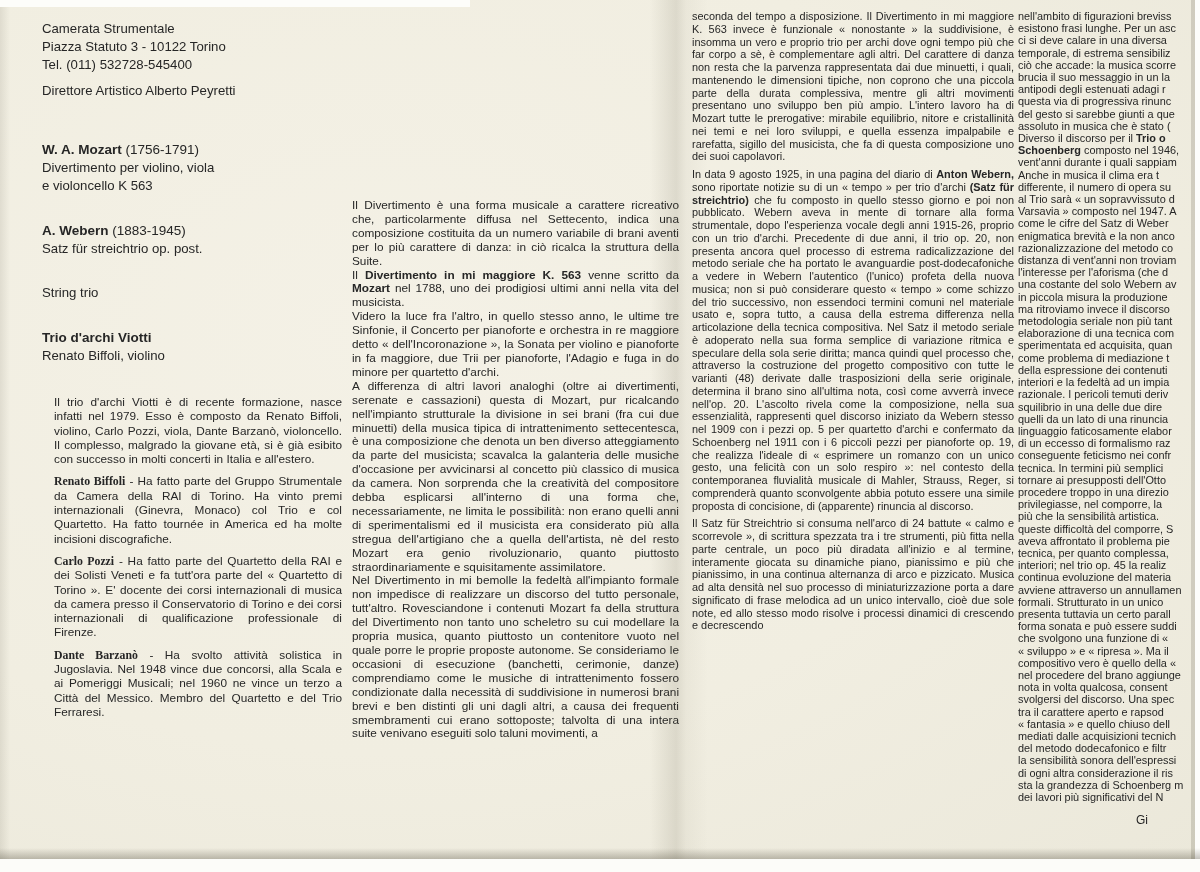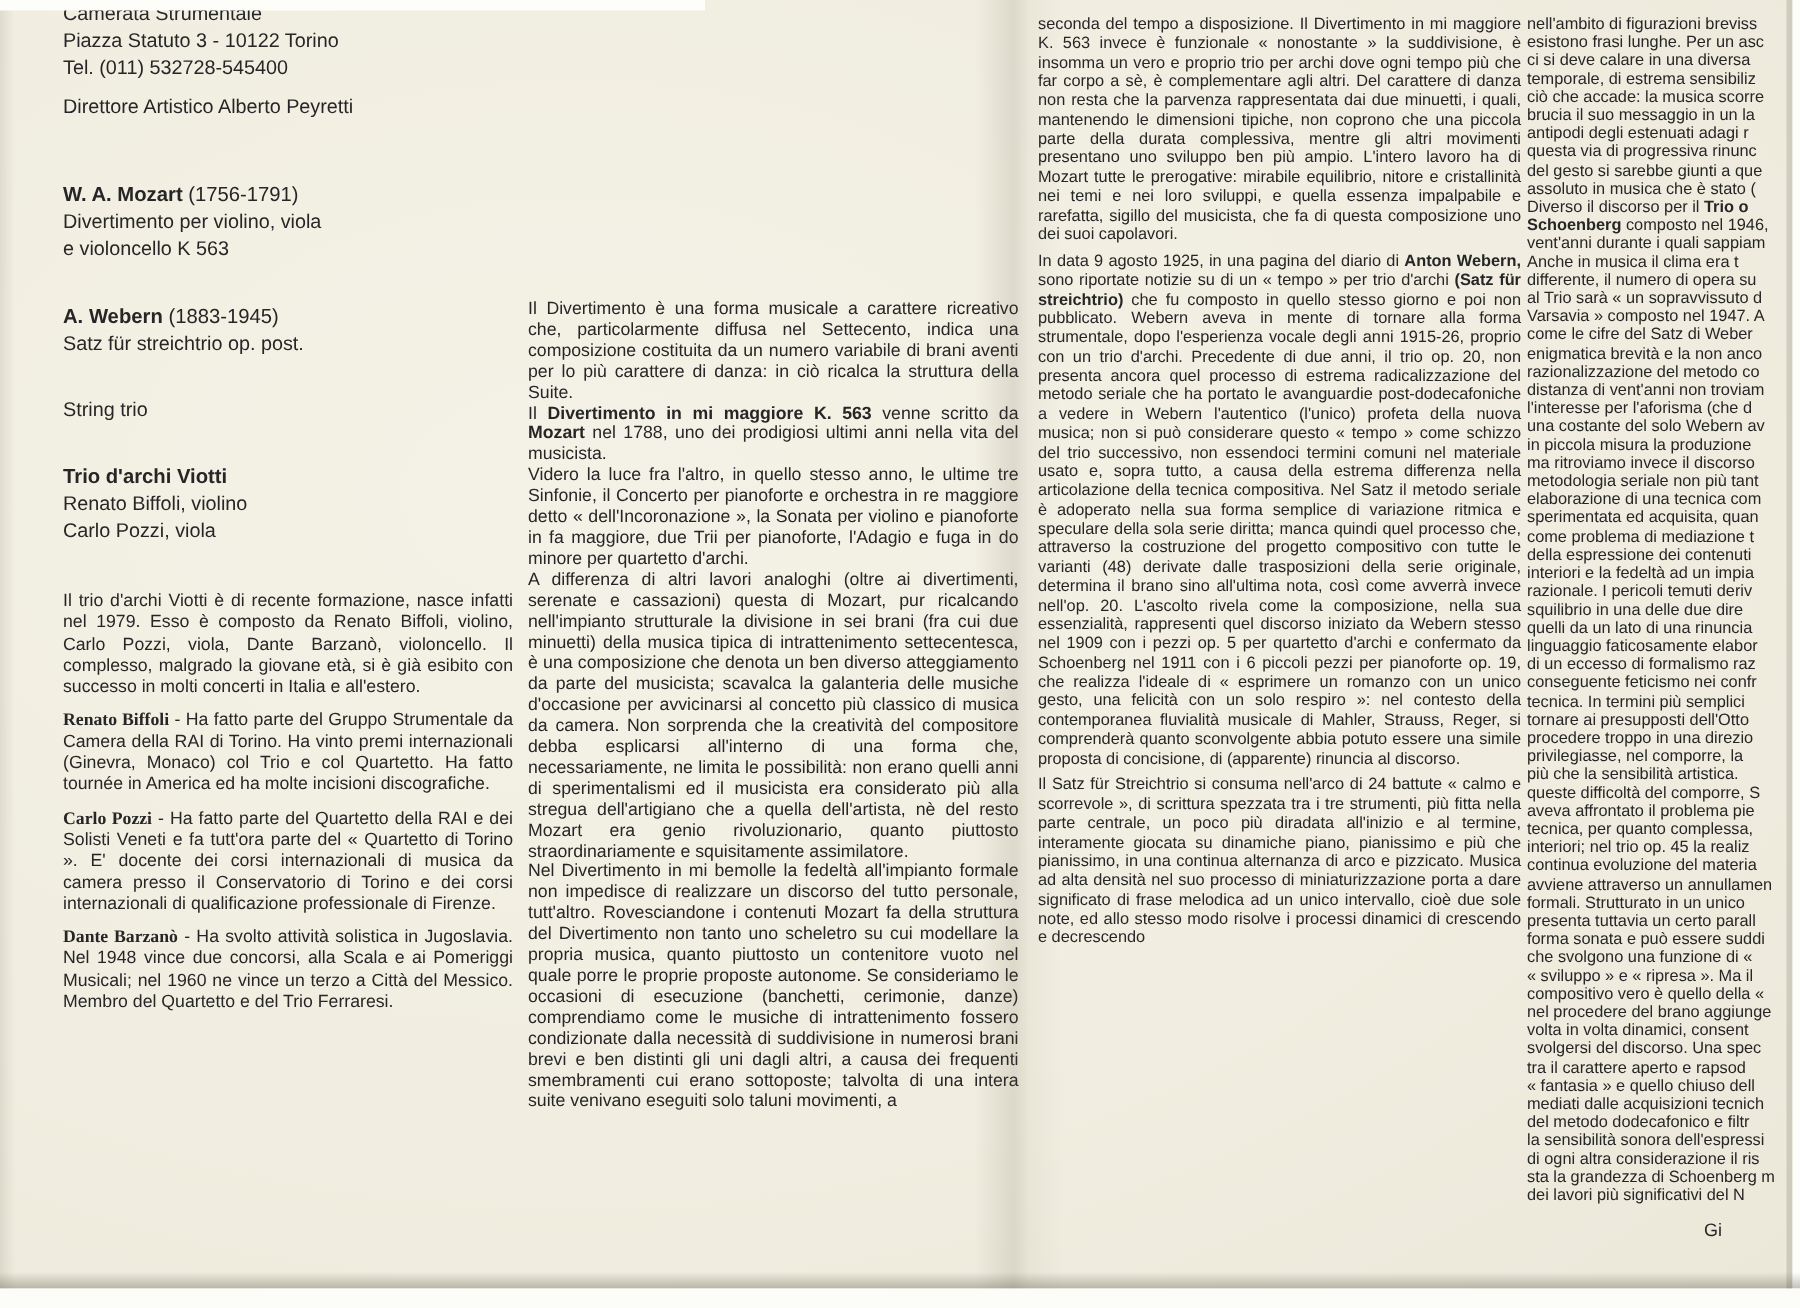--- a/index.html
+++ b/index.html
@@ -3,30 +3,30 @@
 <meta charset="utf-8">
 <style>
   html,body{margin:0;padding:0;background:#ffffff;}
   body{width:1200px;height:872px;overflow:hidden;
        font-family:"Liberation Sans","DejaVu Sans",sans-serif;}
   .paper{position:relative;width:1200px;height:872px;overflow:hidden;
          color:#262626;
          background:radial-gradient(ellipse at 32% 38%, #f4f1e6 0%, #f1eee1 55%, #ebe8da 100%);}
   .col{position:absolute;}
   
-  .col1{left:42px;top:0;width:300px;}
+  .col1{left:42px;top:20px;width:300px;}
   .org .line,.officials .line{font-size:13.2px;line-height:18px;white-space:pre;}
   .officials{margin-top:8px;}
   .program{margin-top:40px;}
   .program .entry{margin-bottom:26px;}
   .program .composer-line{font-size:13.5px;line-height:19px;}
   .program .composer-line b{font-weight:700;}
   .program .work .line{font-size:13.2px;line-height:18px;white-space:pre;}
   .bios{margin-top:30px;}
-  .para{margin:0 0 8px 0;text-align:justify;font-size:11.8px;line-height:14.3px;}
+  .para{margin:0 0 8px 12px;text-align:justify;font-size:11.8px;line-height:14.3px;}
   .bios .para b{font-weight:700;font-family:Liberation Serif, serif;}
   
   .col2{left:352px;top:199px;width:327px;}
   .col2 .para{margin:0;font-size:11.8px;line-height:13.9px;}
   .col3{left:692px;top:10px;width:322px;}
   .col3 .para{margin:0;font-size:10.9px;line-height:12.75px;}
   .col3 .para + .para{margin-top:5px;}
   .col4{left:1018px;top:10px;width:260px;}
   .col4 .line{font-size:10.9px;line-height:12.2px;white-space:pre;}
   .col4 b,.col2 b,.col3 b{font-weight:700;}
@@ -85,21 +85,20 @@
         <div class="work">
             <div class="line">String trio</div>
           </div>
       </div>
       <div class="entry">
         <div class="composer-line">
           <b>Trio d'archi Viotti</b>
         </div>
         <div class="work">
             <div class="line">Renato Biffoli, violino</div>
-            <div class="line">Carlo Pozzi, viola</div>
           </div>
       </div>
     </div>
 
     <div class="bios">
       <p class="para">Il trio d'archi Viotti è di recente formazione, nasce infatti nel 1979. Esso è composto da Renato Biffoli, violino, Carlo Pozzi, viola, Dante Barzanò, violoncello. Il complesso, malgrado la giovane età, si è già esibito con successo in molti concerti in Italia e all'estero.</p>
       <p class="para"><b>Renato Biffoli</b><span> - Ha fatto parte del Gruppo Strumentale da Camera della RAI di Torino. Ha vinto premi internazionali (Ginevra, Monaco) col Trio e col Quartetto. Ha fatto tournée in America ed ha molte incisioni discografiche.</span></p>
       <p class="para"><b>Carlo Pozzi</b><span> - Ha fatto parte del Quartetto della RAI e dei Solisti Veneti e fa tutt'ora parte del « Quartetto di Torino ». E' docente dei corsi internazionali di musica da camera presso il Conservatorio di Torino e dei corsi internazionali di qualificazione professionale di Firenze.</span></p>
       <p class="para"><b>Dante Barzanò</b><span> - Ha svolto attività solistica in Jugoslavia. Nel 1948 vince due concorsi, alla Scala e ai Pomeriggi Musicali; nel 1960 ne vince un terzo a Città del Messico. Membro del Quartetto e del Trio Ferraresi.</span></p>
     </div>
@@ -169,21 +168,21 @@
         <div class="line"><span>interiori; nel trio op. 45 la realiz</span></div>
         <div class="line"><span>continua evoluzione del materia</span></div>
         <div class="line"><span>avviene attraverso un annullamen</span></div>
         <div class="line"><span>formali. Strutturato in un unico</span></div>
         <div class="line"><span>presenta tuttavia un certo parall</span></div>
         <div class="line"><span>forma sonata e può essere suddi</span></div>
         <div class="line"><span>che svolgono una funzione di «</span></div>
         <div class="line"><span>« sviluppo » e « ripresa ». Ma il</span></div>
         <div class="line"><span>compositivo vero è quello della «</span></div>
         <div class="line"><span>nel procedere del brano aggiunge</span></div>
-        <div class="line"><span>volta in volta dinamici, consent</span></div>
+        <div class="line"><span>nota in volta qualcosa, consent</span></div>
         <div class="line"><span>svolgersi del discorso. Una spec</span></div>
         <div class="line"><span>tra il carattere aperto e rapsod</span></div>
         <div class="line"><span>« fantasia » e quello chiuso dell</span></div>
         <div class="line"><span>mediati dalle acquisizioni tecnich</span></div>
         <div class="line"><span>del metodo dodecafonico e filtr</span></div>
         <div class="line"><span>la sensibilità sonora dell'espressi</span></div>
         <div class="line"><span>di ogni altra considerazione il ris</span></div>
         <div class="line"><span>sta la grandezza di Schoenberg m</span></div>
         <div class="line"><span>dei lavori più significativi del N</span></div>
       </div>

